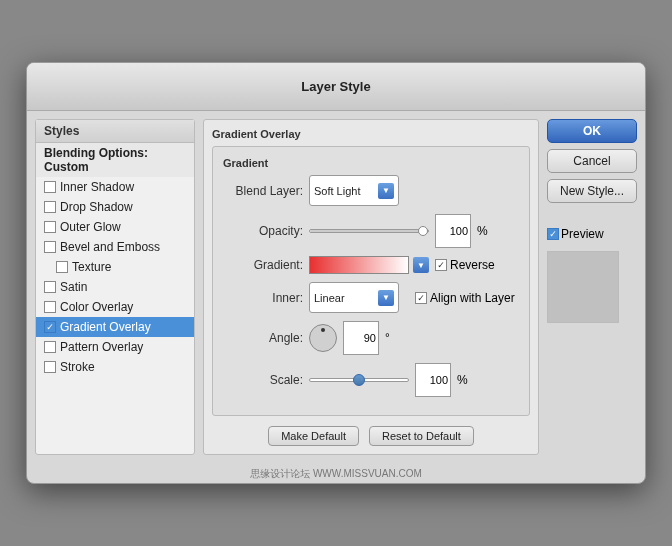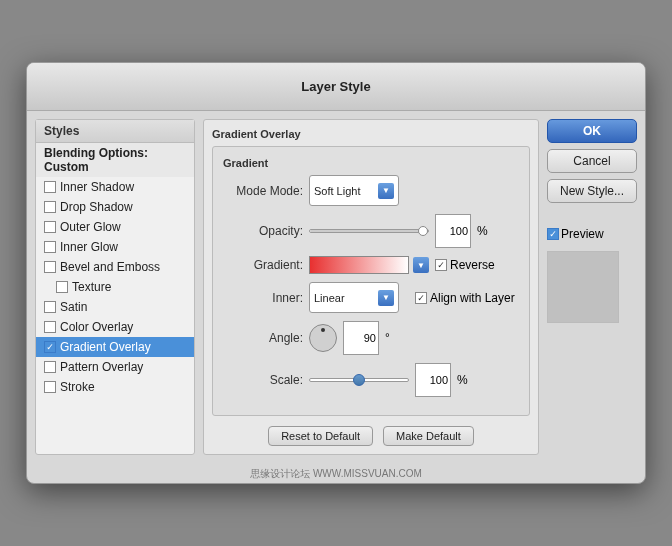--- a/index.html
+++ b/index.html
@@ -351,24 +351,20 @@
       <div class="left-panel-item">
         <span class="checkbox-fake"></span>
         <span>Drop Shadow</span>
       </div>
 
       <div class="left-panel-item">
         <span class="checkbox-fake"></span>
         <span>Outer Glow</span>
       </div>
 
-      <div class="left-panel-item">
-        <span class="checkbox-fake"></span>
-        <span>Inner Glow</span>
-      </div>
 
       <div class="left-panel-item">
         <span class="checkbox-fake"></span>
         <span>Bevel and Emboss</span>
       </div>
 
 
       <div class="left-panel-item indented">
         <span class="checkbox-fake"></span>
         <span>Texture</span>
@@ -399,21 +395,21 @@
         <span>Stroke</span>
       </div>
     </div>
 
     <div class="middle-panel">
       <div class="section-title">Gradient Overlay</div>
       <div class="inner-box">
         <div class="section-title">Gradient</div>
 
         <div class="form-row">
-          <span class="form-label">Mode Mode:</span>
+          <span class="form-label">Blend Layer:</span>
           <div class="select-box">
             <span>Soft Light</span>
             <div class="select-arrow">▼</div>
           </div>
         </div>
 
         <div class="form-row">
           <span class="form-label">Opacity:</span>
           <div class="slider-track">
             <div class="slider-fill" style="width:100%"></div>
@@ -460,22 +456,22 @@
           <span class="form-label">Scale:</span>
           <div class="scale-slider">
             <div class="scale-thumb"></div>
           </div>
           <input class="number-input" type="text" value="100" style="">
           <span>%</span>
         </div>
       </div>
 
       <div class="bottom-buttons">
+        <button class="btn-default">Make Default</button>
         <button class="btn-default">Reset to Default</button>
-        <button class="btn-default">Make Default</button>
       </div>
     </div>
 
     <div class="right-panel">
       <button class="btn-primary">OK</button>
       <button class="btn-regular">Cancel</button>
       <button class="btn-regular">New Style...</button>
       <div class="preview-check">
         <span class="checkbox-fake checked-blue"></span>
         <span>Preview</span>

